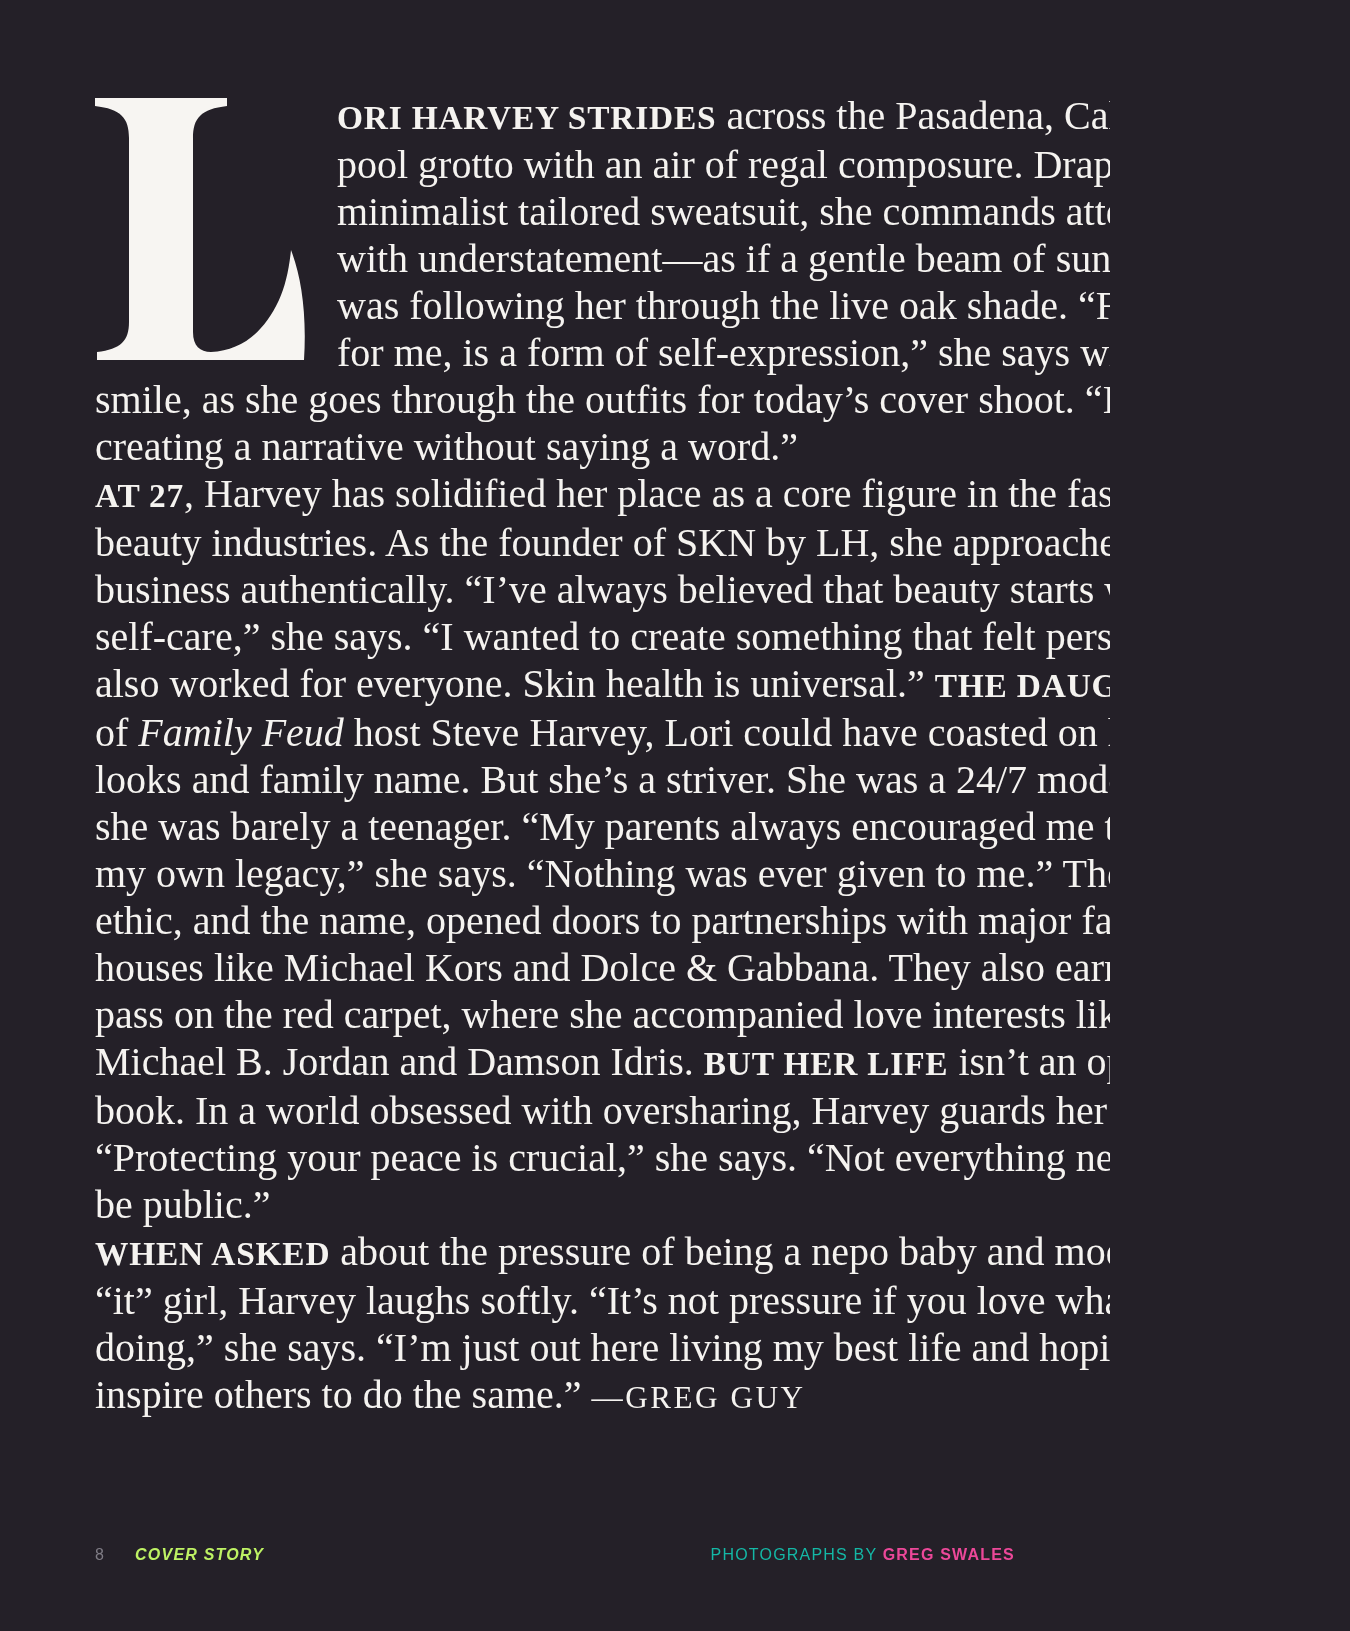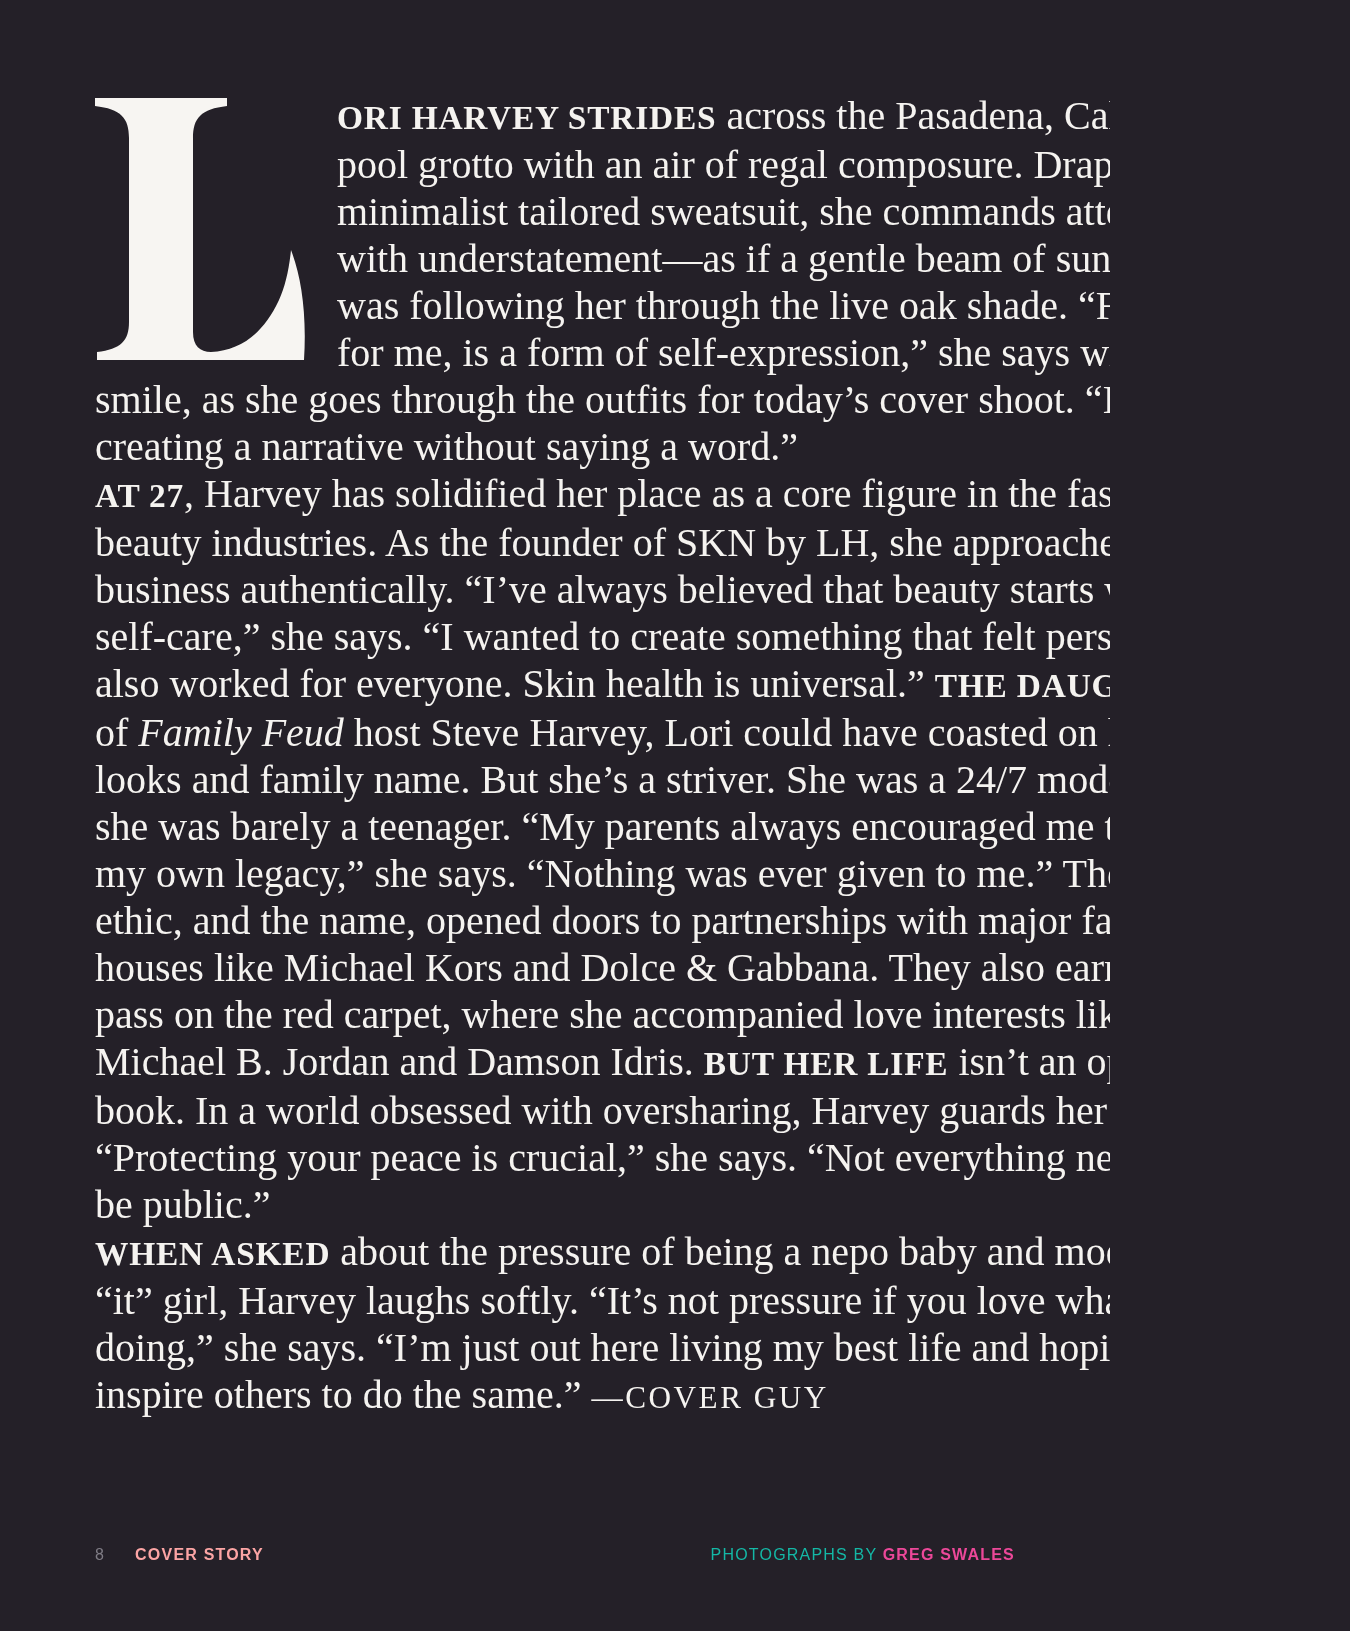--- a/index.html
+++ b/index.html
@@ -71,23 +71,24 @@
   }
   .footer-left {
     display: flex;
     align-items: baseline;
   }
   .page-number {
     color: #7f7c85;
     font-weight: normal;
   }
   .section-label {
-    color: #fca5a5;
+    color: #bef264;
     font-weight: bold;
     margin-left: 30px;
+    font-style: italic;
   }
   .credit {
     color: #14b8a6;
   }
   .credit-name {
     color: #ec4899;
     font-weight: bold;
   }
 </style>
 </head>
@@ -98,21 +99,21 @@
   <div class="article-body">
     <div class="drop-cap">
       <span class="sr-only">L</span>
       <svg width="226" height="262" viewBox="0 0 226 262" aria-hidden="true">
         <path fill="#f7f5f2" d="M0,0 H132 V8 C106,11 98,20 98,40 V234 C98,248 105,254 116,254 C146,252 168,236 184,202 C190,189 194,172 196,152 C206,178 212,215 209,262 H2 V254 C26,251 34,243 34,224 V40 C34,20 26,11 0,8 Z"></path>
       </svg>
     </div>
 
   <p class="para"><span class="seg-lead">ORI HARVEY STRIDES</span><span class="seg-normal"> across the Pasadena, California, pool grotto with an air of regal composure. Draped in a minimalist tailored sweatsuit, she commands attention with understatement—as if a gentle beam of sunlight was following her through the live oak shade. “Fashion, for me, is a form of self-expression,” she says with a smile, as she goes through the outfits for today’s cover shoot. “It’s about creating a narrative without saying a word.”</span></p>
       <p class="para"><span class="seg-lead">AT 27</span><span class="seg-normal">, Harvey has solidified her place as a core figure in the fashion and beauty industries. As the founder of SKN by LH, she approaches her business authentically. “I’ve always believed that beauty starts with self-care,” she says. “I wanted to create something that felt personal but also worked for everyone. Skin health is universal.” </span><span class="seg-lead">THE DAUGHTER</span><span class="seg-normal"> of </span><span class="seg-italic">Family Feud</span><span class="seg-normal"> host Steve Harvey, Lori could have coasted on her looks and family name. But she’s a striver. She was a 24/7 model when she was barely a teenager. “My parents always encouraged me to build my own legacy,” she says. “Nothing was ever given to me.” The work ethic, and the name, opened doors to partnerships with major fashion houses like Michael Kors and Dolce &amp; Gabbana. They also earned her a pass on the red carpet, where she accompanied love interests like Michael B. Jordan and Damson Idris. </span><span class="seg-lead">BUT HER LIFE</span><span class="seg-normal"> isn’t an open book. In a world obsessed with oversharing, Harvey guards her privacy. “Protecting your peace is crucial,” she says. “Not everything needs to be public.”</span></p>
-      <p class="para"><span class="seg-lead">WHEN ASKED</span><span class="seg-normal"> about the pressure of being a nepo baby and modern-day “it” girl, Harvey laughs softly. “It’s not pressure if you love what you’re doing,” she says. “I’m just out here living my best life and hoping to inspire others to do the same.” </span><span class="seg-byline">—COVER GUY</span></p>
+      <p class="para"><span class="seg-lead">WHEN ASKED</span><span class="seg-normal"> about the pressure of being a nepo baby and modern-day “it” girl, Harvey laughs softly. “It’s not pressure if you love what you’re doing,” she says. “I’m just out here living my best life and hoping to inspire others to do the same.” </span><span class="seg-byline">—GREG GUY</span></p>
     </div>
 
   <div class="footer">
     <div class="footer-left">
       <span class="page-number">8</span>
       <span class="section-label">COVER STORY</span>
     </div>
     <div class="footer-right">
       <span class="credit">PHOTOGRAPHS BY </span><span class="credit-name">GREG SWALES</span>
     </div>

